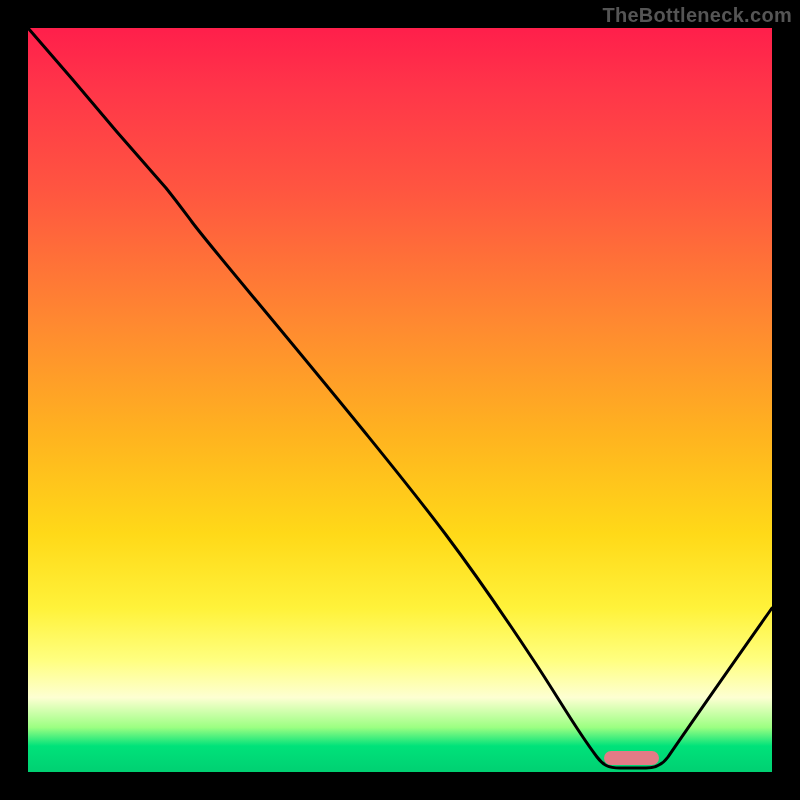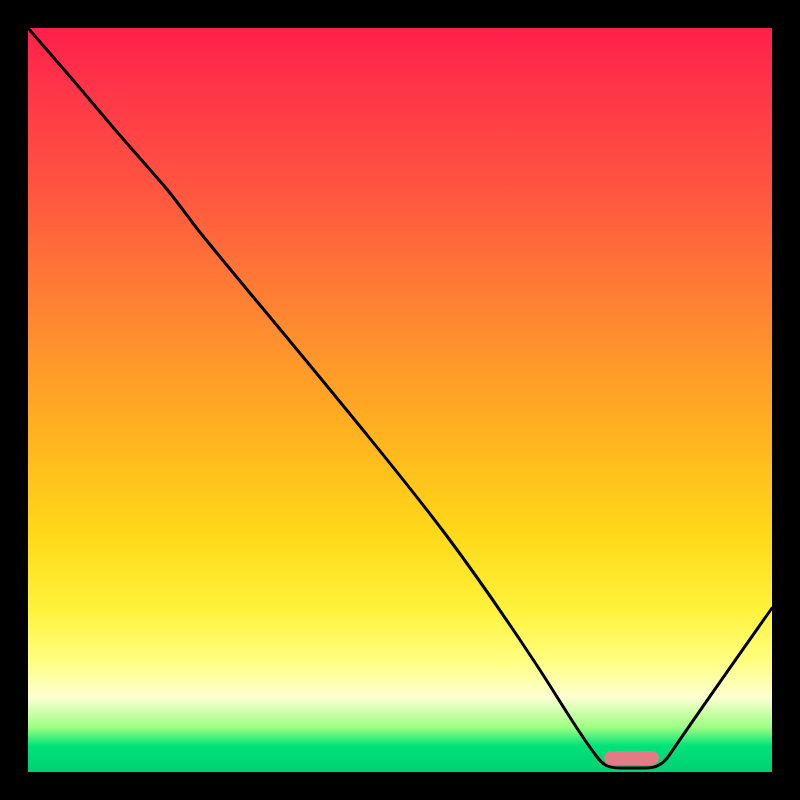--- a/index.html
+++ b/index.html
@@ -61,20 +61,21 @@
     position: absolute;
     background: #e37b86;
     border-radius: 999px;
     height: 14px;
   }
 </style>
 </head>
 <body>
 <div class="outer">
 
+  <div class="watermark">TheBottleneck.com</div>
 
   <div class="plot">
 
     <svg class="curve" viewBox="0 0 744 744" preserveAspectRatio="none">
 
       <path fill="none" stroke="#000" stroke-width="3" stroke-linecap="round" stroke-linejoin="round" d="M0,0 L45,52 L89,104 L138,160 C150,175 158,186 164,194 C185,222 238,283 335,402 C395,476 432,521 506,633 C530,669 547,700 569,729 C575,737 580,740 592,740 L618,740 C628,740 635,736 640,729 C662,697 670,685 744,580"></path>
     </svg>
 
     <div class="marker" style="left:576px; width:55px; bottom:7px; height:14px; background:#e37b86; border-radius:999px;"></div>
   </div>

